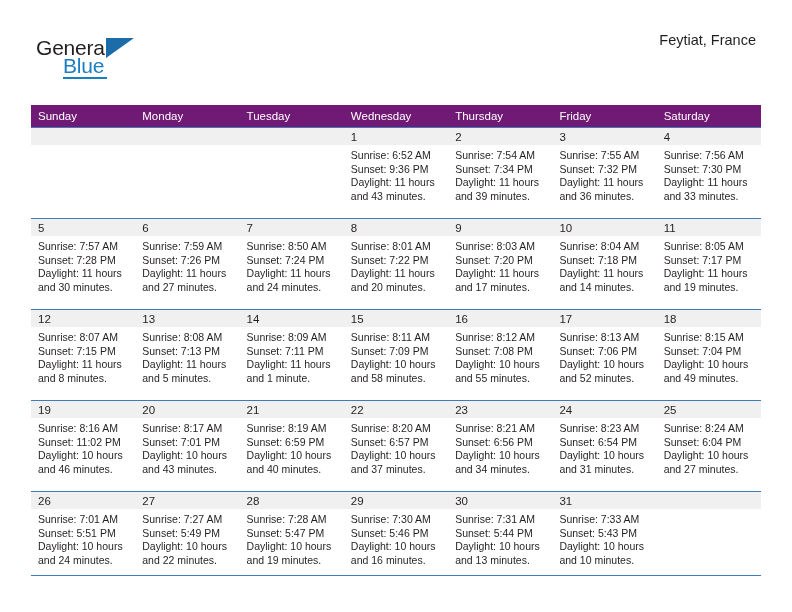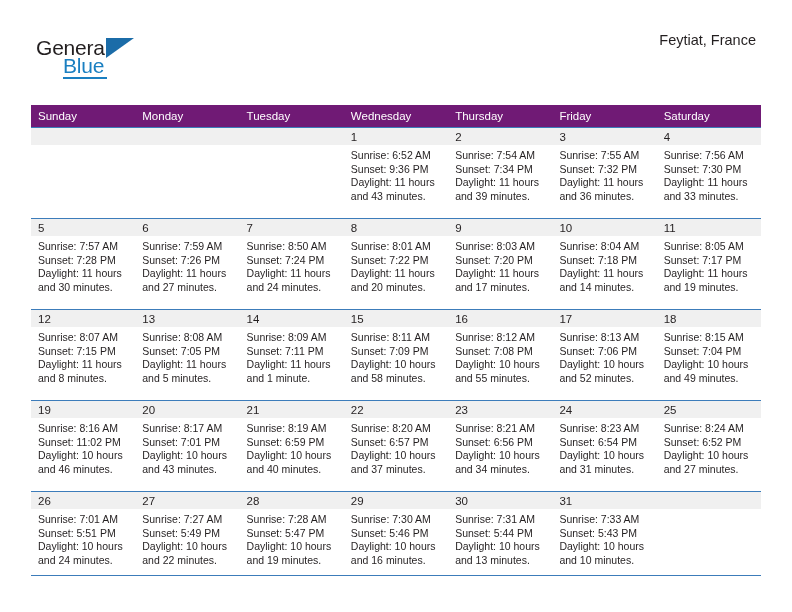--- a/index.html
+++ b/index.html
@@ -348,21 +348,21 @@
                 <div>Daylight: 11 hours</div>
                 <div>and 8 minutes.</div>
               </div>
             </div>
           </td>
           <td>
             <div class="cell">
               <div class="daynum-band">13</div>
               <div class="lines">
                 <div>Sunrise: 8:08 AM</div>
-                <div>Sunset: 7:05 PM</div>
+                <div>Sunset: 7:13 PM</div>
                 <div>Daylight: 11 hours</div>
                 <div>and 5 minutes.</div>
               </div>
             </div>
           </td>
           <td>
             <div class="cell">
               <div class="daynum-band">14</div>
               <div class="lines">
                 <div>Sunrise: 8:09 AM</div>
@@ -482,21 +482,21 @@
                 <div>Daylight: 10 hours</div>
                 <div>and 31 minutes.</div>
               </div>
             </div>
           </td>
           <td>
             <div class="cell">
               <div class="daynum-band">25</div>
               <div class="lines">
                 <div>Sunrise: 8:24 AM</div>
-                <div>Sunset: 6:52 PM</div>
+                <div>Sunset: 6:04 PM</div>
                 <div>Daylight: 10 hours</div>
                 <div>and 27 minutes.</div>
               </div>
             </div>
           </td>
         </tr>
         <tr class="week">
           <td>
             <div class="cell">
               <div class="daynum-band">26</div>

